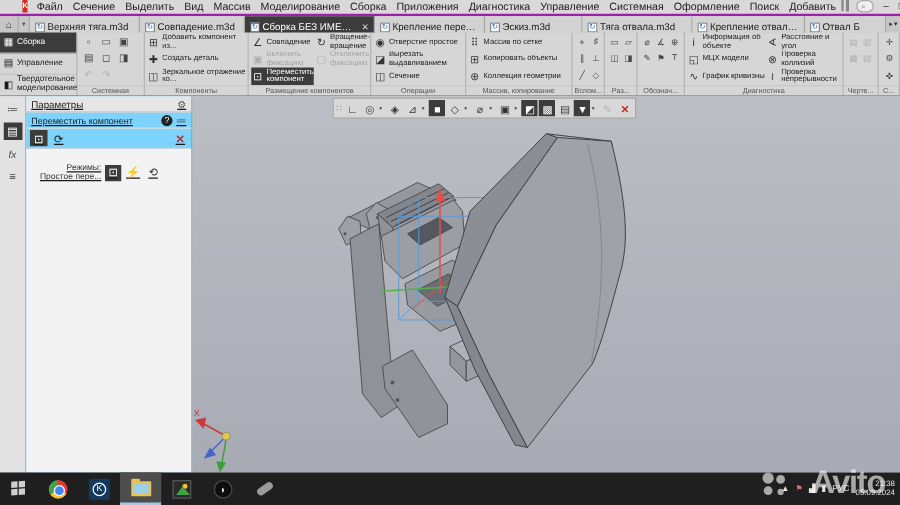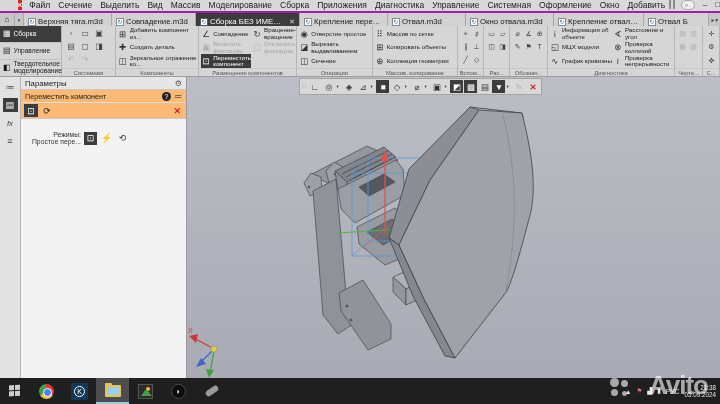--- a/index.html
+++ b/index.html
@@ -51,21 +51,21 @@
   .icogrid2 { display:grid; grid-template-columns:repeat(2,11px); grid-auto-rows:13px; align-items:center; justify-items:center; font-size:7px; color:#444; }
   .icogrid3 { display:grid; grid-template-columns:repeat(3,11px); grid-auto-rows:13px; align-items:center; justify-items:center; font-size:7px; color:#444; }
   .icocol { display:flex; flex-direction:column; justify-content:space-around; align-items:center; font-size:7px; color:#444; width:13px; }
   .dim { color:#b0b0b0 !important; }
 
   
   .main { height:301px; display:flex; position:relative; }
   .lstrip { width:21px; background:#e2e2e2; border-right:1px solid #b5b5b5; display:flex; flex-direction:column; align-items:center; gap:4px; padding-top:3px; font-size:9px; color:#444; }
   .lstrip .si { width:15px; height:14px; display:flex; align-items:center; justify-content:center; }
   .lstrip .si.active { background:#3c3c3c; color:#fff; }
-  .panel { width:166px; background:#fdba74; border-right:1px solid #9a9a9a; display:flex; flex-direction:column; }
+  .panel { width:133px; background:#7dd3fc; border-right:1px solid #9a9a9a; display:flex; flex-direction:column;text-decoration:underline; }
   .phead { height:13px; background:#e6e6e6; border-bottom:1px solid #c8c8c8; display:flex; align-items:center; padding:0 4px; font-size:7.8px; }
   .phead .gear { margin-left:auto; font-size:8px; color:#555; }
   .pcmd { height:13px; display:flex; align-items:center; padding:0 4px; font-size:7.2px; border-bottom:1px solid #ddd; }
   .pcmd .qm { margin-left:auto; width:9px; height:9px; border-radius:50%; background:#222; color:#fff; font-size:7px; line-height:9px; text-align:center; }
   .pcmd .tree { margin-left:3px; font-size:8px; color:#444; }
   .ptools { height:16px; display:flex; align-items:center; padding:0 3px; border-bottom:1px solid #c8c8c8; gap:2px; }
   .ptools .tb { width:14px; height:13px; display:flex; align-items:center; justify-content:center; font-size:9px; }
   .ptools .tb.sel { background:#3c3c3c; color:#fff; }
   .ptools .px { margin-left:auto; color:#c62828; font-size:9px; font-weight:bold; padding-right:2px; }
   .pbody { flex:1; background:#f3f3f3; padding-top:12px; }
@@ -124,21 +124,21 @@
   <span class="menuitem">Выделить</span>
   <span class="menuitem">Вид</span>
   <span class="menuitem">Массив</span>
   <span class="menuitem">Моделирование</span>
   <span class="menuitem">Сборка</span>
   <span class="menuitem">Приложения</span>
   <span class="menuitem">Диагностика</span>
   <span class="menuitem">Управление</span>
   <span class="menuitem">Системная</span>
   <span class="menuitem">Оформление</span>
-  <span class="menuitem">Окно</span>
+  <span class="menuitem">Поиск</span>
   <span class="menuitem">Добавить</span>
   <span class="spacer"></span>
   <span class="miniwin"></span>
   <span class="miniwin dark"></span>
   <span class="searchbox">
     <span class="mag">⌕</span>
     <input placeholder="Поиск по командам (Alt+/)" style="">
   </span>
   <span class="winctl">–</span>
   <span class="winctl">□</span>
@@ -160,25 +160,25 @@
     <span class="doc">↻</span>
       <span class="tl">Сборка БЕЗ ИМЕНИ4</span>
     <span class="tx">✕</span>
   </div>
   <div class="tab" style="width:88px">
     <span class="doc">↻</span>
       <span class="tl">Крепление передне...</span>
   </div>
   <div class="tab" style="width:78px">
     <span class="doc">↻</span>
-      <span class="tl">Отвал.m3d</span>
+      <span class="tl">Эскиз.m3d</span>
   </div>
   <div class="tab" style="width:88px">
     <span class="doc">↻</span>
-      <span class="tl">Окно отвала.m3d</span>
+      <span class="tl">Тяга отвала.m3d</span>
   </div>
   <div class="tab" style="width:90px">
     <span class="doc">↻</span>
       <span class="tl">Крепление отвала...</span>
   </div>
   <div class="tab" style="flex:1">
     <span class="doc">↻</span>
       <span class="tl">Отвал Б</span>
   </div>
   <div class="tabend">

